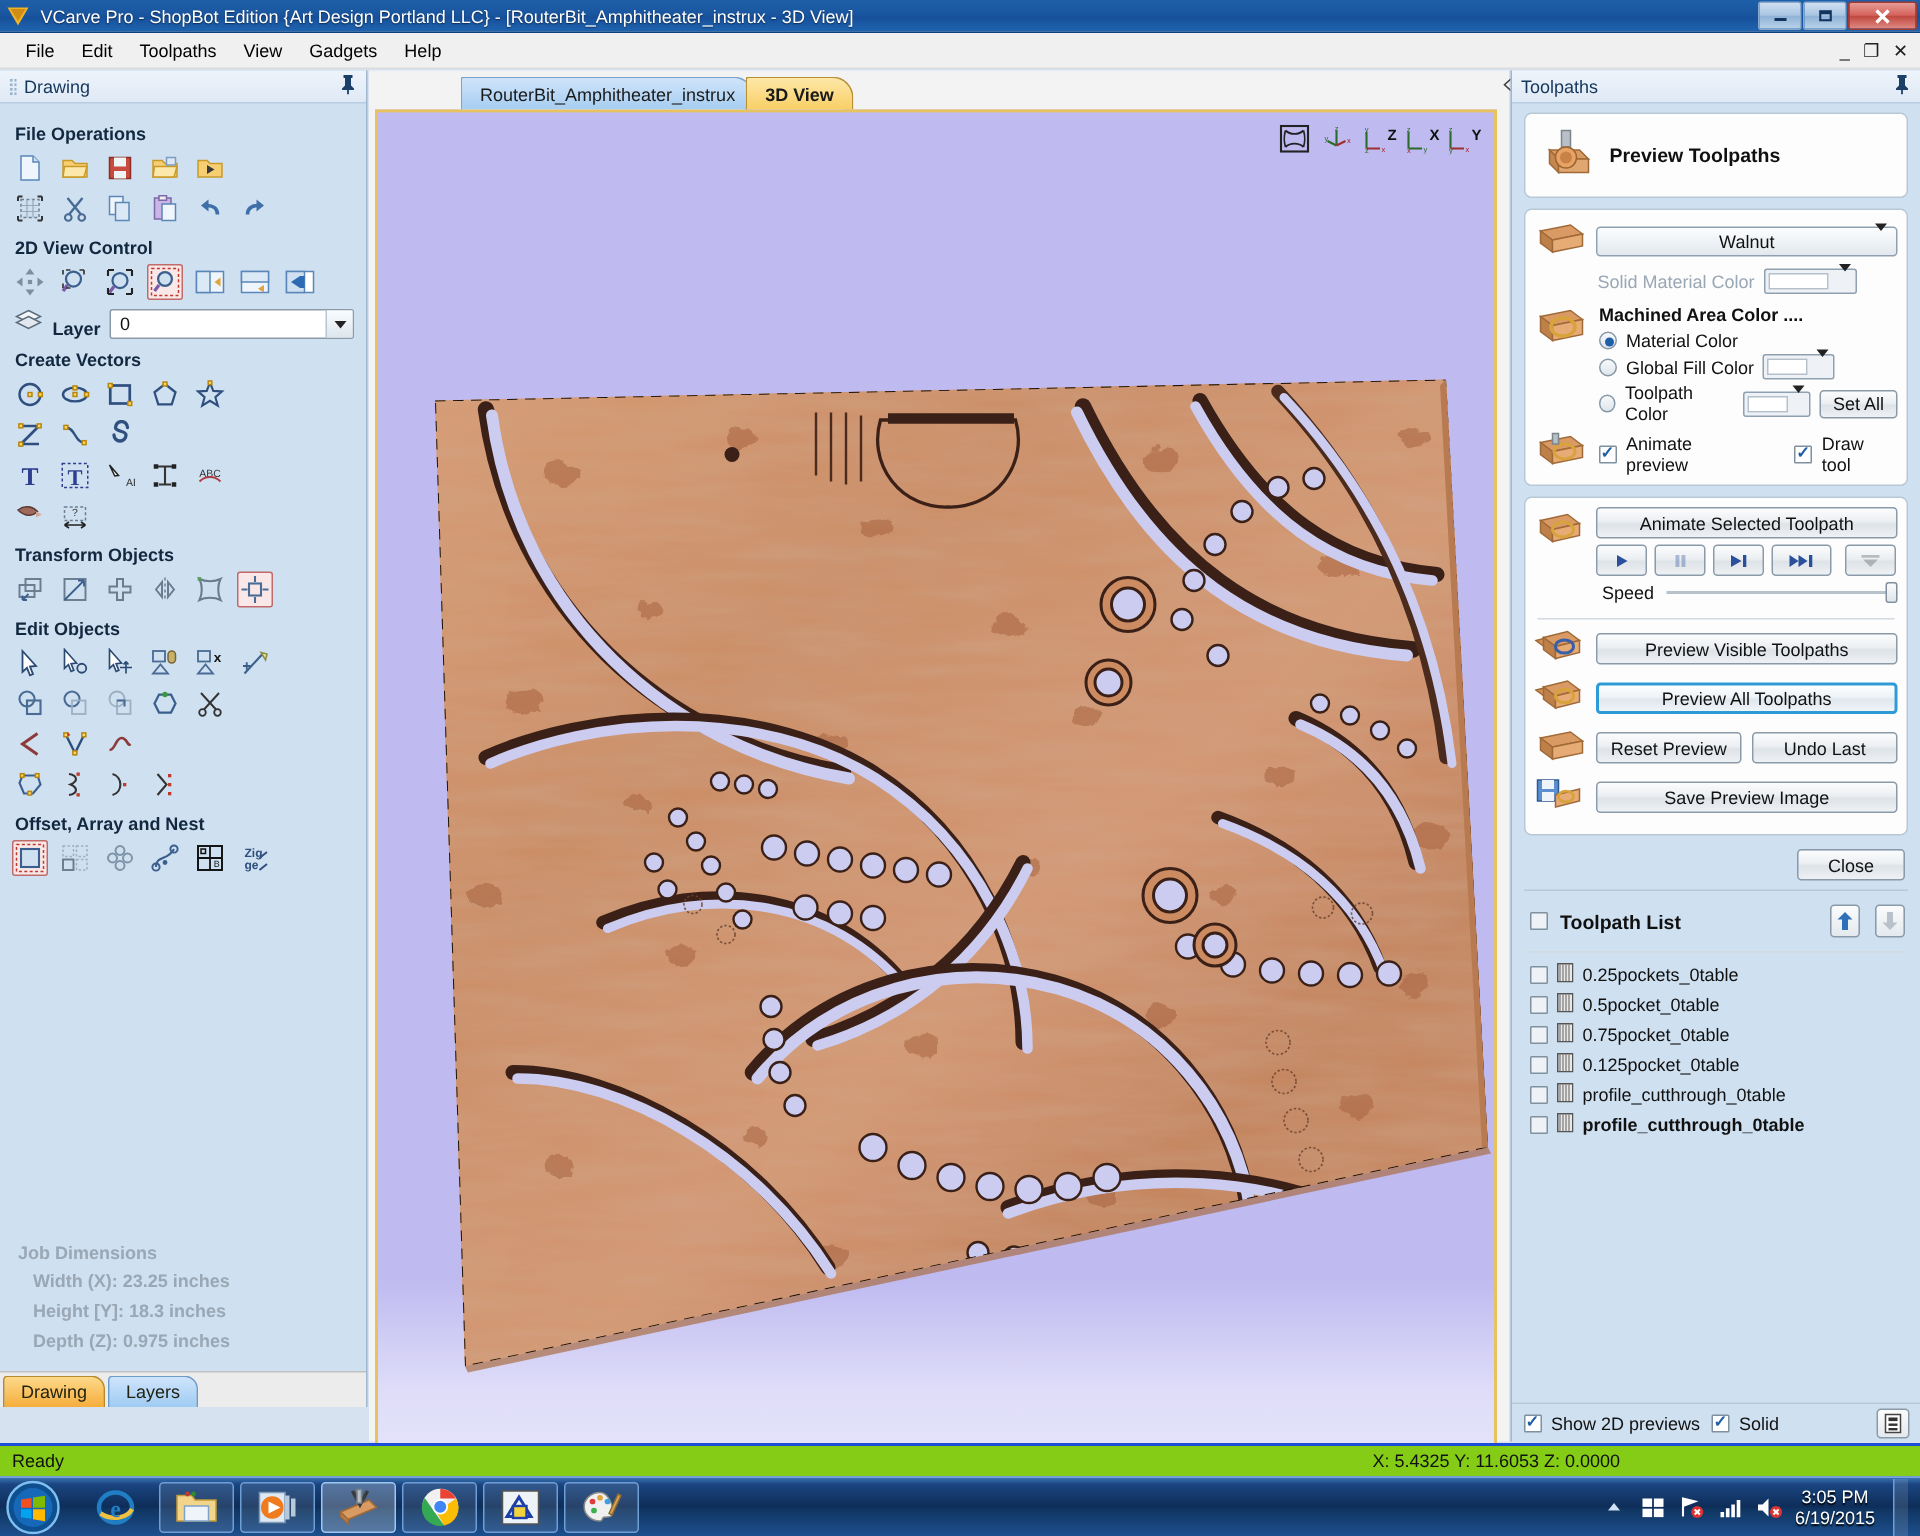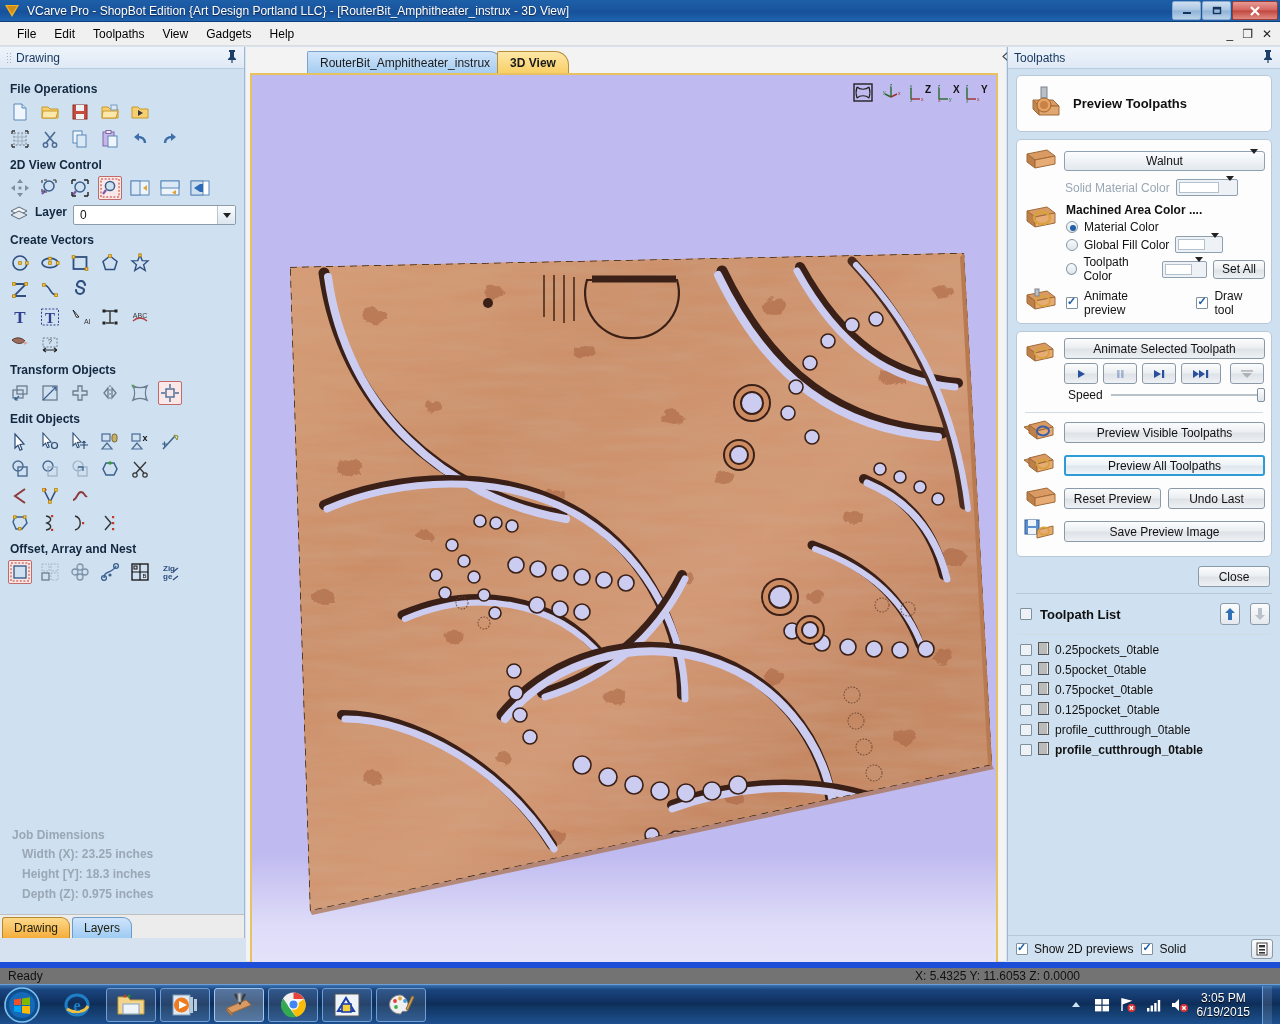--- a/index.html
+++ b/index.html
@@ -79,21 +79,21 @@
     margin:7px 0 4px 2px;
   }
   .icon-row { display:flex; gap:6px; margin-bottom:3px; }
   .ibtn {
     width:24px; height:24px; display:flex; align-items:center; justify-content:center;
     border:1px solid transparent; border-radius:2px;
   }
   .ibtn.sel { border:1px solid #c06a6a; background:#fae8e8; }
   .ibtn svg { display:block; }
 
-  .layer-row { display:flex; align-items:flex-start; gap:6px; margin:5px 0 2px 1px; }
+  .layer-row { display:flex; align-items:flex-end; gap:6px; margin:5px 0 2px 1px; }
   .layer-label { font-weight:bold; font-size:12px; color:#12283f; }
   .combo {
     height:20px; flex:1; background:#fff;
     border:1px solid #8c9ba8; border-radius:2px;
     display:flex; align-items:center; position:relative;
     font-size:12px; padding-left:6px; color:#111;
   }
   .combo .arrow {
     position:absolute; right:0; top:0; width:18px; height:100%;
     background:linear-gradient(180deg,#fafdff,#dde6ee);
@@ -241,21 +241,21 @@
   .tp-name { font-size:12px; color:#111; }
   .tp-name.bold { font-weight:bold; }
   .rp-bottom {
     position:absolute; left:0; bottom:0; width:273px; height:26px;
     border-top:1px solid #b8c8d6; display:flex; align-items:center; padding:0 8px; gap:8px;
   }
 
   
   .statusbar {
     position:absolute; left:0; top:962px; width:1280px; height:22px;
-    background:#737373; border-top:6px solid #1d4ed8;
+    background:#84cc16; border-top:2px solid #1d4ed8;
     display:flex; align-items:center; font-size:12px; color:#111;
   }
   .st-ready { padding-left:8px; }
   .st-coords { position:absolute; left:915px; }
 
   
   .taskbar {
     position:absolute; left:0; top:984px; width:1280px; height:40px;
     background: linear-gradient(180deg,#2b5f9e 0%, #15396b 14%, #0d2a55 52%, #123籍 53%, #1b4a87 100%);
     background: linear-gradient(180deg,#3a74b4 0%, #1a4580 12%, #0e2d59 50%, #103561 54%, #1d4f8e 100%);

